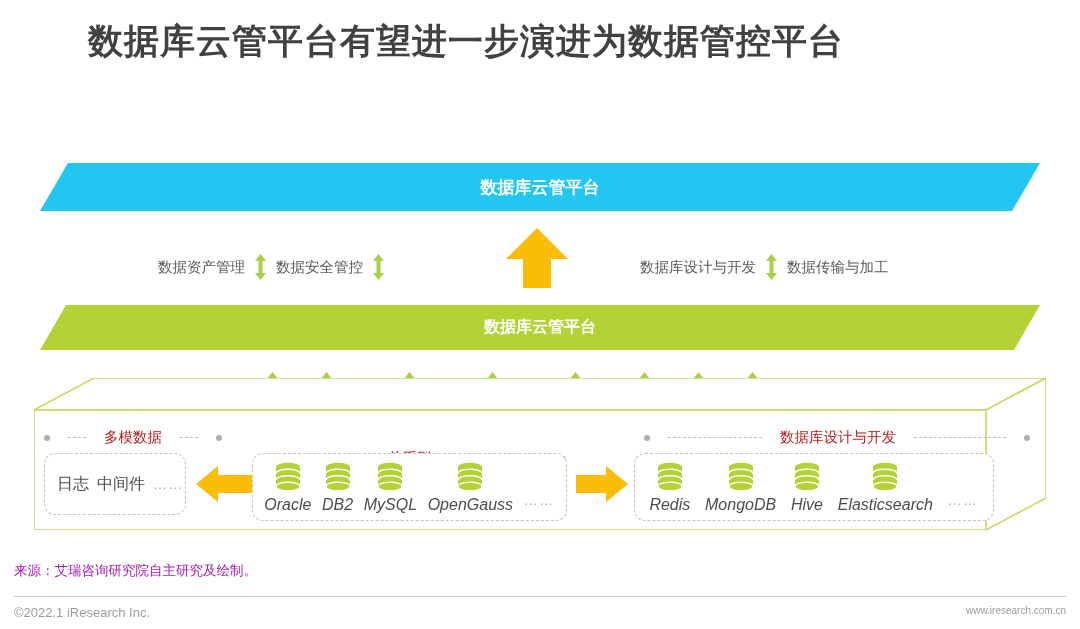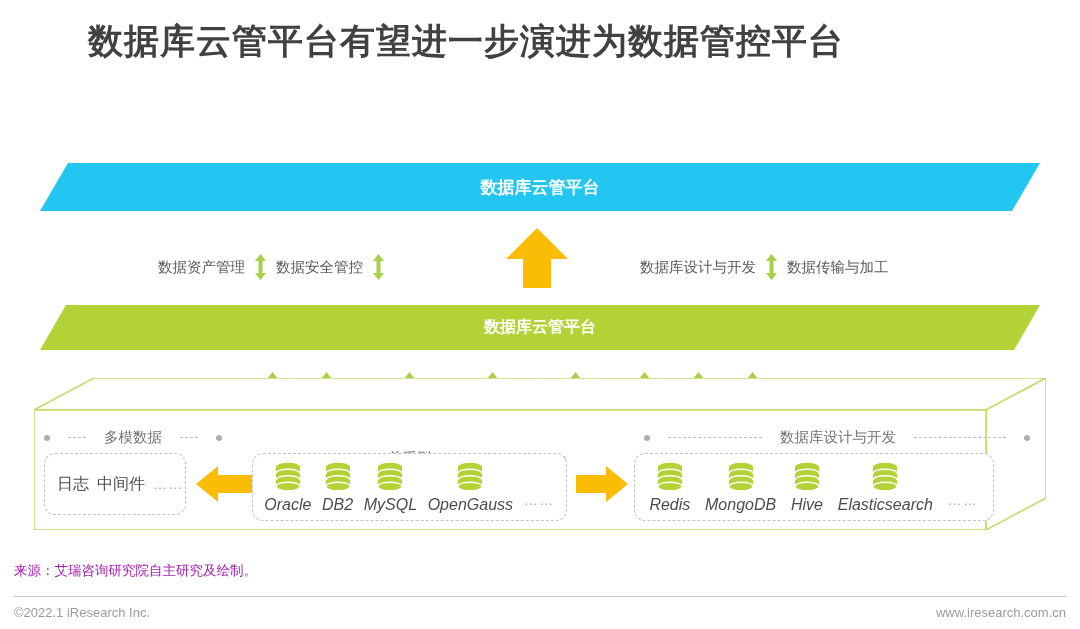--- a/index.html
+++ b/index.html
@@ -64,21 +64,21 @@
   }
   .cap-row .dots { color: #9a9a9a; letter-spacing: 1px; font-size: 13px; }
 
   
   .box3d { position: absolute; left: 34px; top: 378px; width: 1012px; height: 152px; }
 
   
   .group-head {
     position: absolute;
     display: flex; align-items: center; gap: 18px;
-    font-size: 14.5px; color: #737373; white-space: nowrap;
+    font-size: 14.5px; color: #b91c1c; white-space: nowrap;
   }
   .gh-dot { width: 6px; height: 6px; border-radius: 50%; background: #aeaeae; flex: none; }
   .gh-line { height: 0; border-top: 1px dashed #bdbdbd; flex: none; }
 
   .group-box {
     position: absolute;
     border: 1.6px dashed #c2c2c2; border-radius: 11px;
     background: #ffffff;
     display: flex; align-items: flex-end;
   }
@@ -104,21 +104,21 @@
   .foot-rule {
     position: absolute; left: 14px; top: 596px; width: 1052px;
     height: 0; border-top: 1px solid #c9c9c9;
   }
   .foot-left {
     position: absolute; left: 14px; top: 605px;
     font-size: 13px; color: #9b9b9b; white-space: nowrap;
   }
   .foot-right {
     position: absolute; right: 14px; top: 605px;
-    font-size: 13px; color: #9b9b9b; white-space: nowrap;
+    font-size: 10px; color: #9b9b9b; white-space: nowrap;
   }
 </style>
 </head>
 <body>
 
 <div class="page">
 
   <div class="title">数据库云管平台有望进一步演进为数据管控平台</div>
 
   <div class="banner" id="banner-top">

